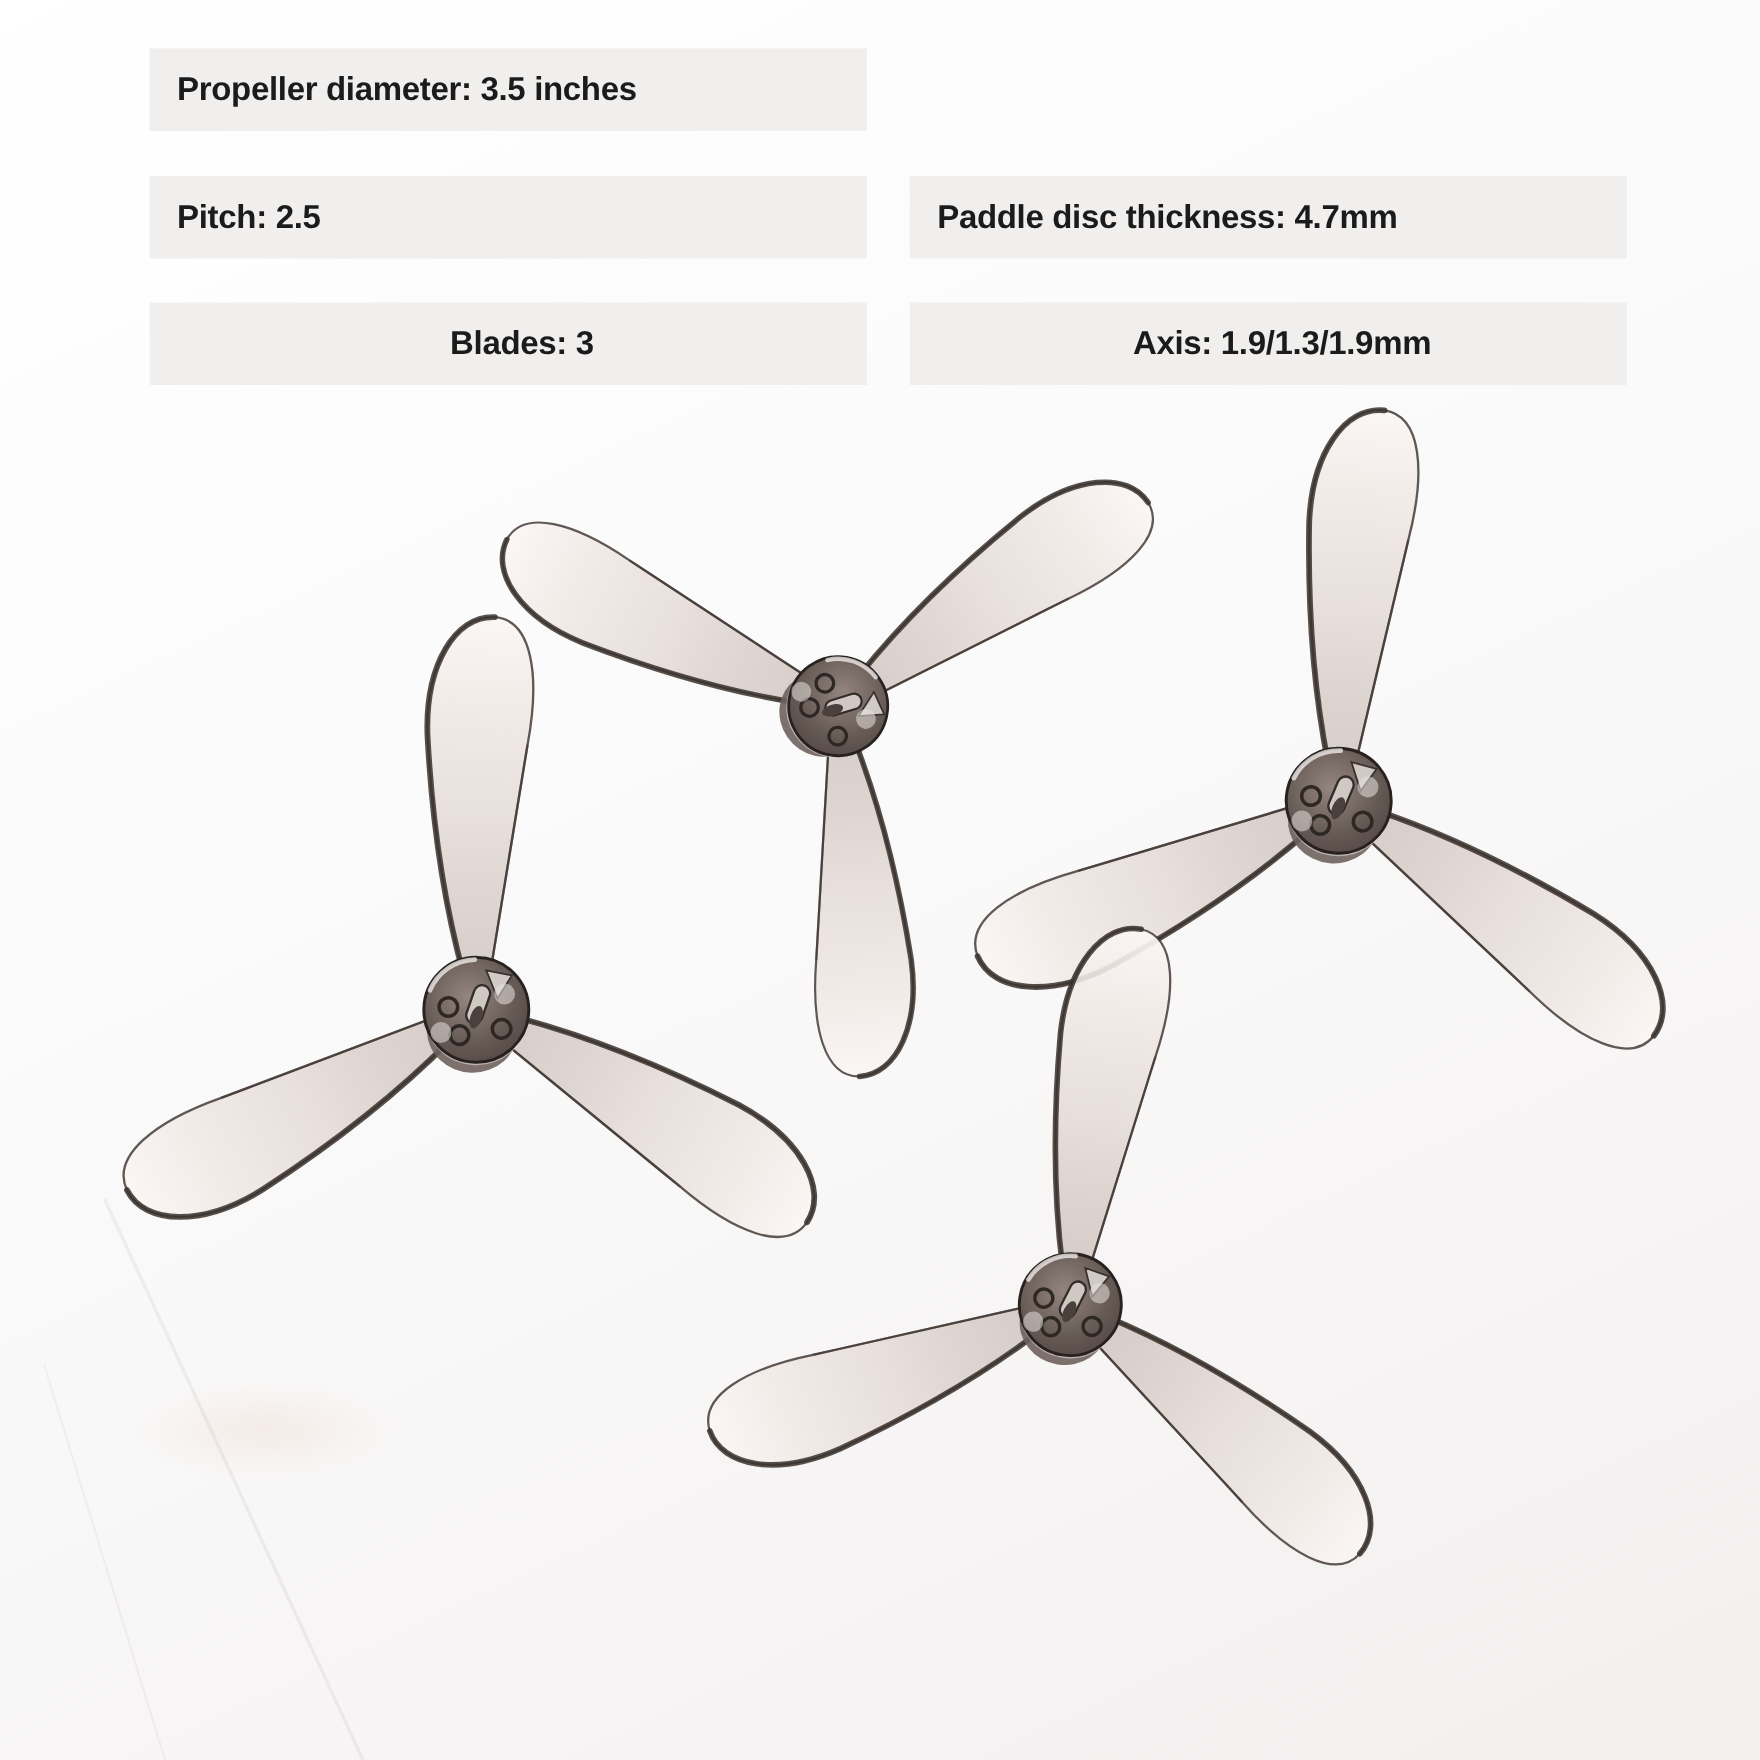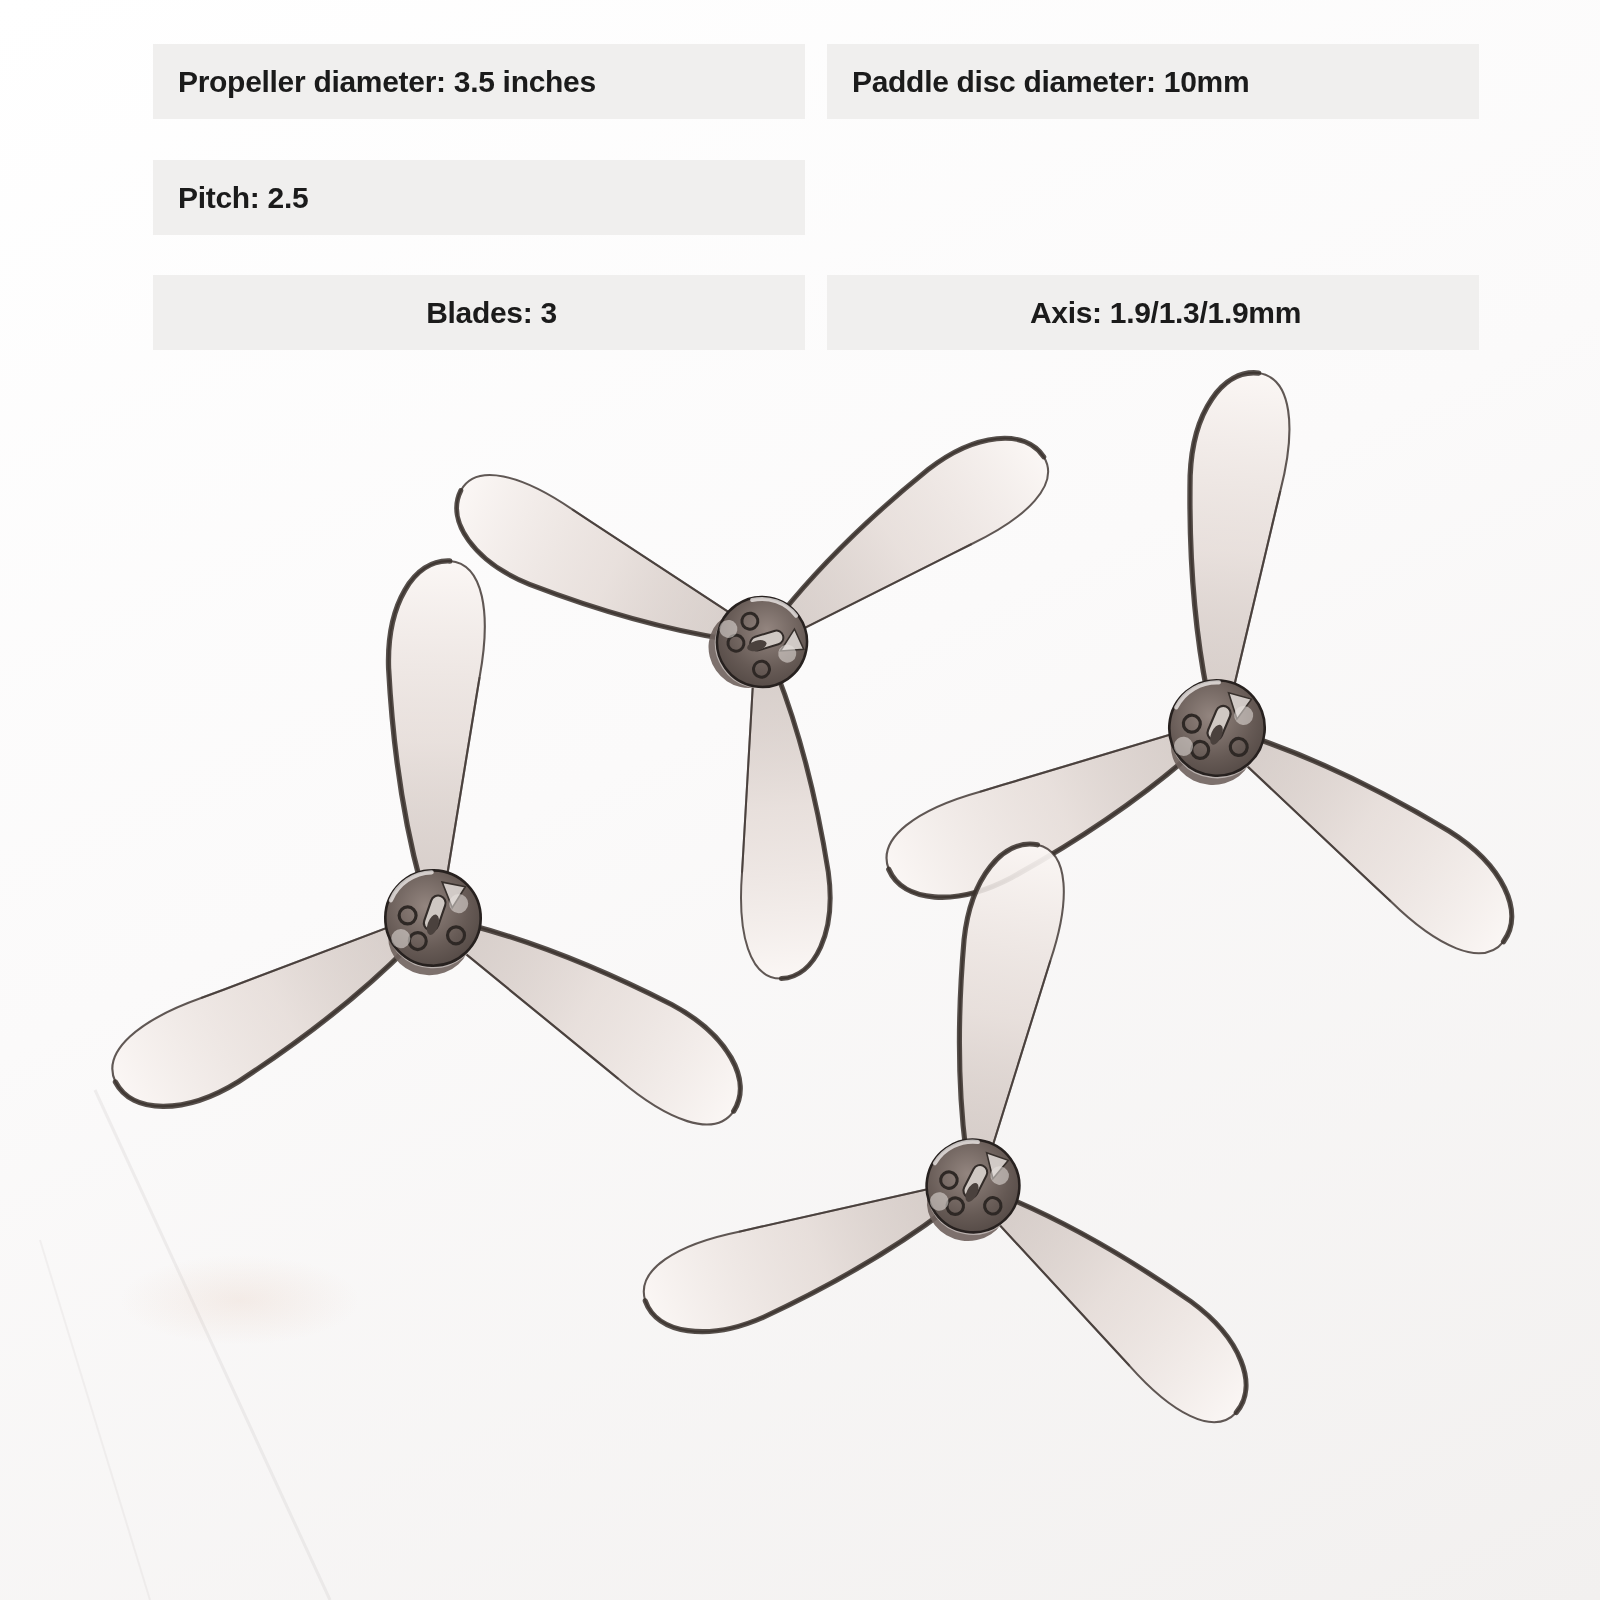--- a/index.html
+++ b/index.html
@@ -32,42 +32,42 @@
     padding-left: 25px;
     z-index: 2;
   }
   .spec-bar span {
     font-weight: 700;
     font-size: 30px;
     letter-spacing: -0.3px;
     color: var(--text, #1b1b1b);
     white-space: nowrap;
   }
-  .col-l { left: 153px; width: 652px; }
+  .col-l { left: 136px; width: 652px; }
   .col-r { left: 827px; width: 652px; }
   .row-0 { top: 44px; }
   .row-1 { top: 160px; }
   .row-2 { top: 275px; justify-content: center; }
 </style>
 </head>
 <body>
 
 <div class="stage">
 
   <div class="spec-bar col-l row-0">
     <span>Propeller diameter: 3.5 inches</span>
   </div>
   <div class="spec-bar col-l row-1">
     <span>Pitch: 2.5</span>
   </div>
   <div class="spec-bar col-l row-2">
     <span>Blades: 3</span>
   </div>
-  <div class="spec-bar col-r row-0">
-    <span>Paddle disc diameter: 10mm</span>
+  <div class="spec-bar col-r row-1">
+    <span>Paddle disc thickness: 4.7mm</span>
   </div>
   <div class="spec-bar col-r row-2">
     <span>Axis: 1.9/1.3/1.9mm</span>
   </div>
 
   <svg class="photo" viewBox="0 0 1600 1600" xmlns="http://www.w3.org/2000/svg">
     <defs>
       <linearGradient id="bladeGrad" gradientUnits="userSpaceOnUse" x1="0" y1="-20" x2="0" y2="-345">
         <stop offset="0" stop-color="#b9aaa3" stop-opacity="0.55"></stop>
         <stop offset="0.45" stop-color="#e1d6d1" stop-opacity="0.72"></stop>

